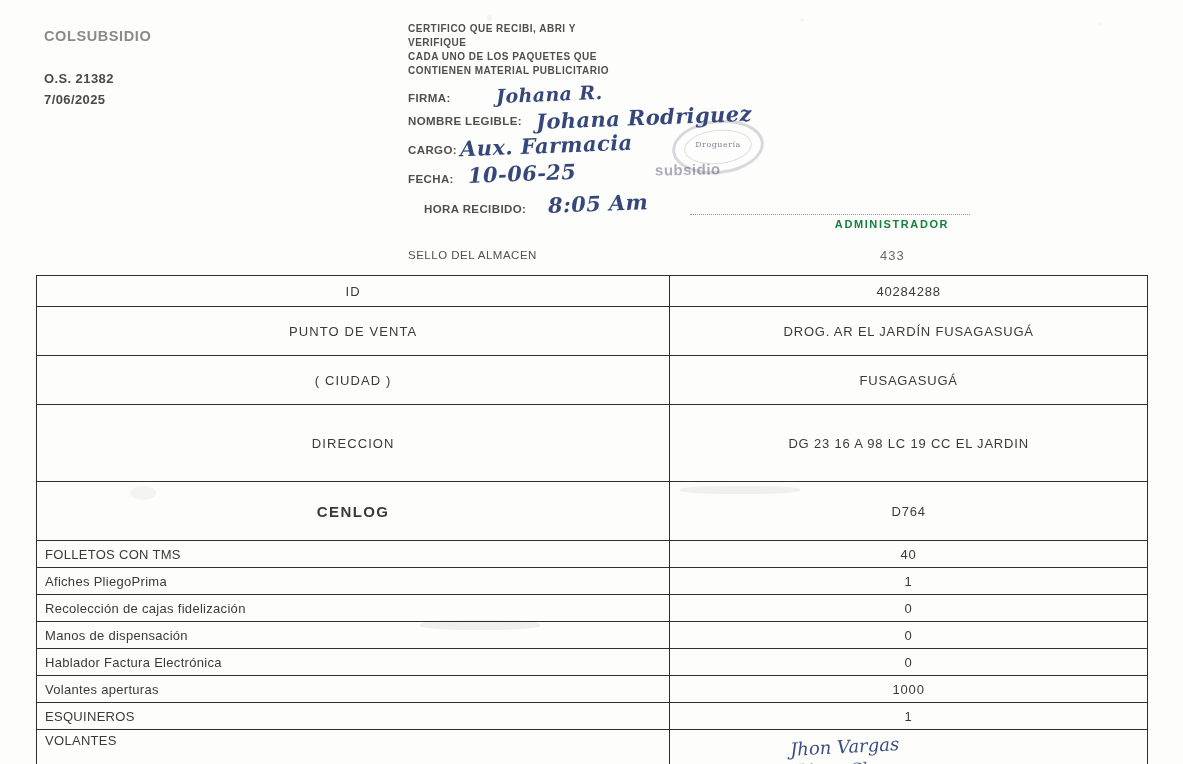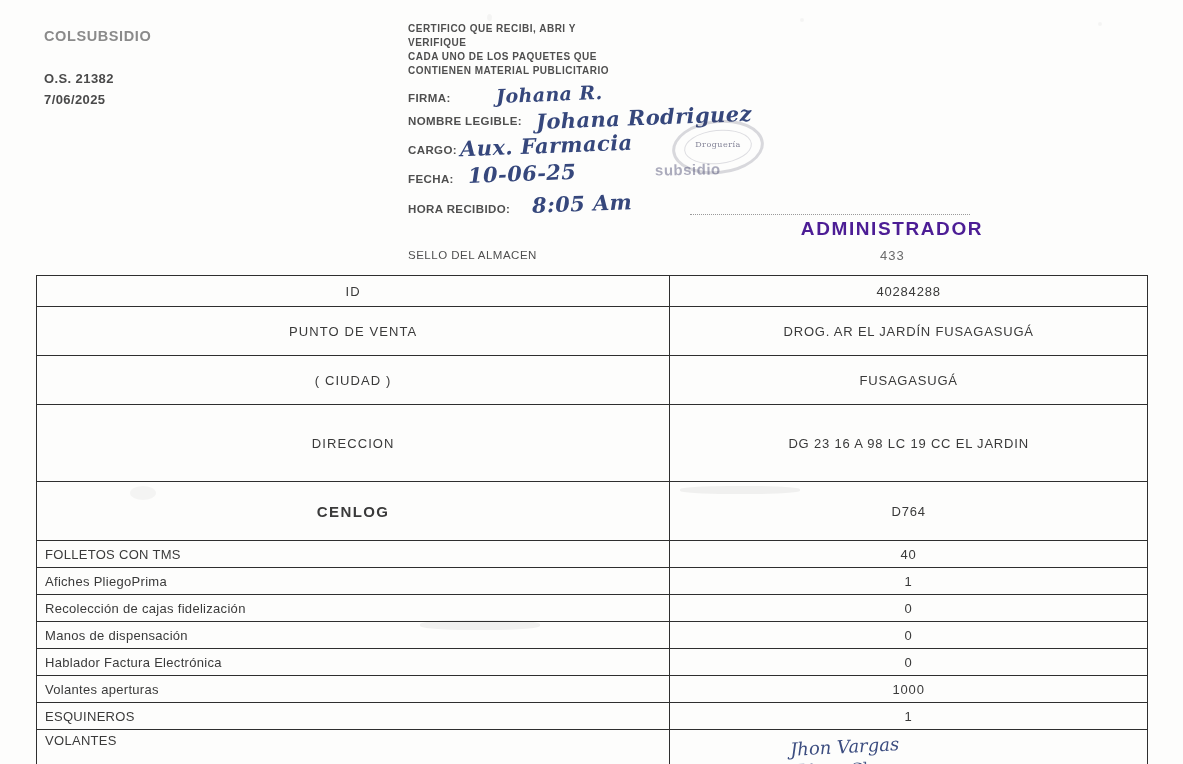--- a/index.html
+++ b/index.html
@@ -103,22 +103,22 @@
     top: 214px;
     width: 280px;
     border-top: 1px dotted #9a9a9a;
   }
   .admin {
     position: absolute;
     left: 742px;
     top: 218px;
     width: 300px;
     text-align: center;
-    color: #4c1d95;
-    font-size: 19px;
+    color: #15803d;
+    font-size: 11px;
     letter-spacing: 1.6px;
     font-weight: 700;
   }
   .sello {
     position: absolute;
     left: 408px;
     top: 249px;
     font-size: 11.5px;
     color: #4f4f4f;
     letter-spacing: 0.5px;
@@ -280,21 +280,21 @@
     <div class="field" style="margin-top:13px;">
       <span class="lbl">CARGO:</span>
       <span class="hand big" style="left:52px;top:-11px;">Aux. Farmacia</span>
     </div>
 
     <div class="field" style="margin-top:13px;">
       <span class="lbl">FECHA:</span>
       <span class="hand big" style="left:60px;top:-12px;">10-06-25</span>
     </div>
 
-    <div class="field" style="margin-top:14px;">
+    <div class="field" style="margin-top:14px;margin-left:16px;">
       <span class="lbl">HORA RECIBIDO:</span>
       <span class="hand big" style="left:124px;top:-12px;">8:05 Am</span>
     </div>
   </div>
 
   <div class="sello">SELLO DEL ALMACEN</div>
   <div class="num433">433</div>
 
   <div class="ink-stamp"></div>
   <div class="ink-stamp-text">Droguería</div>

